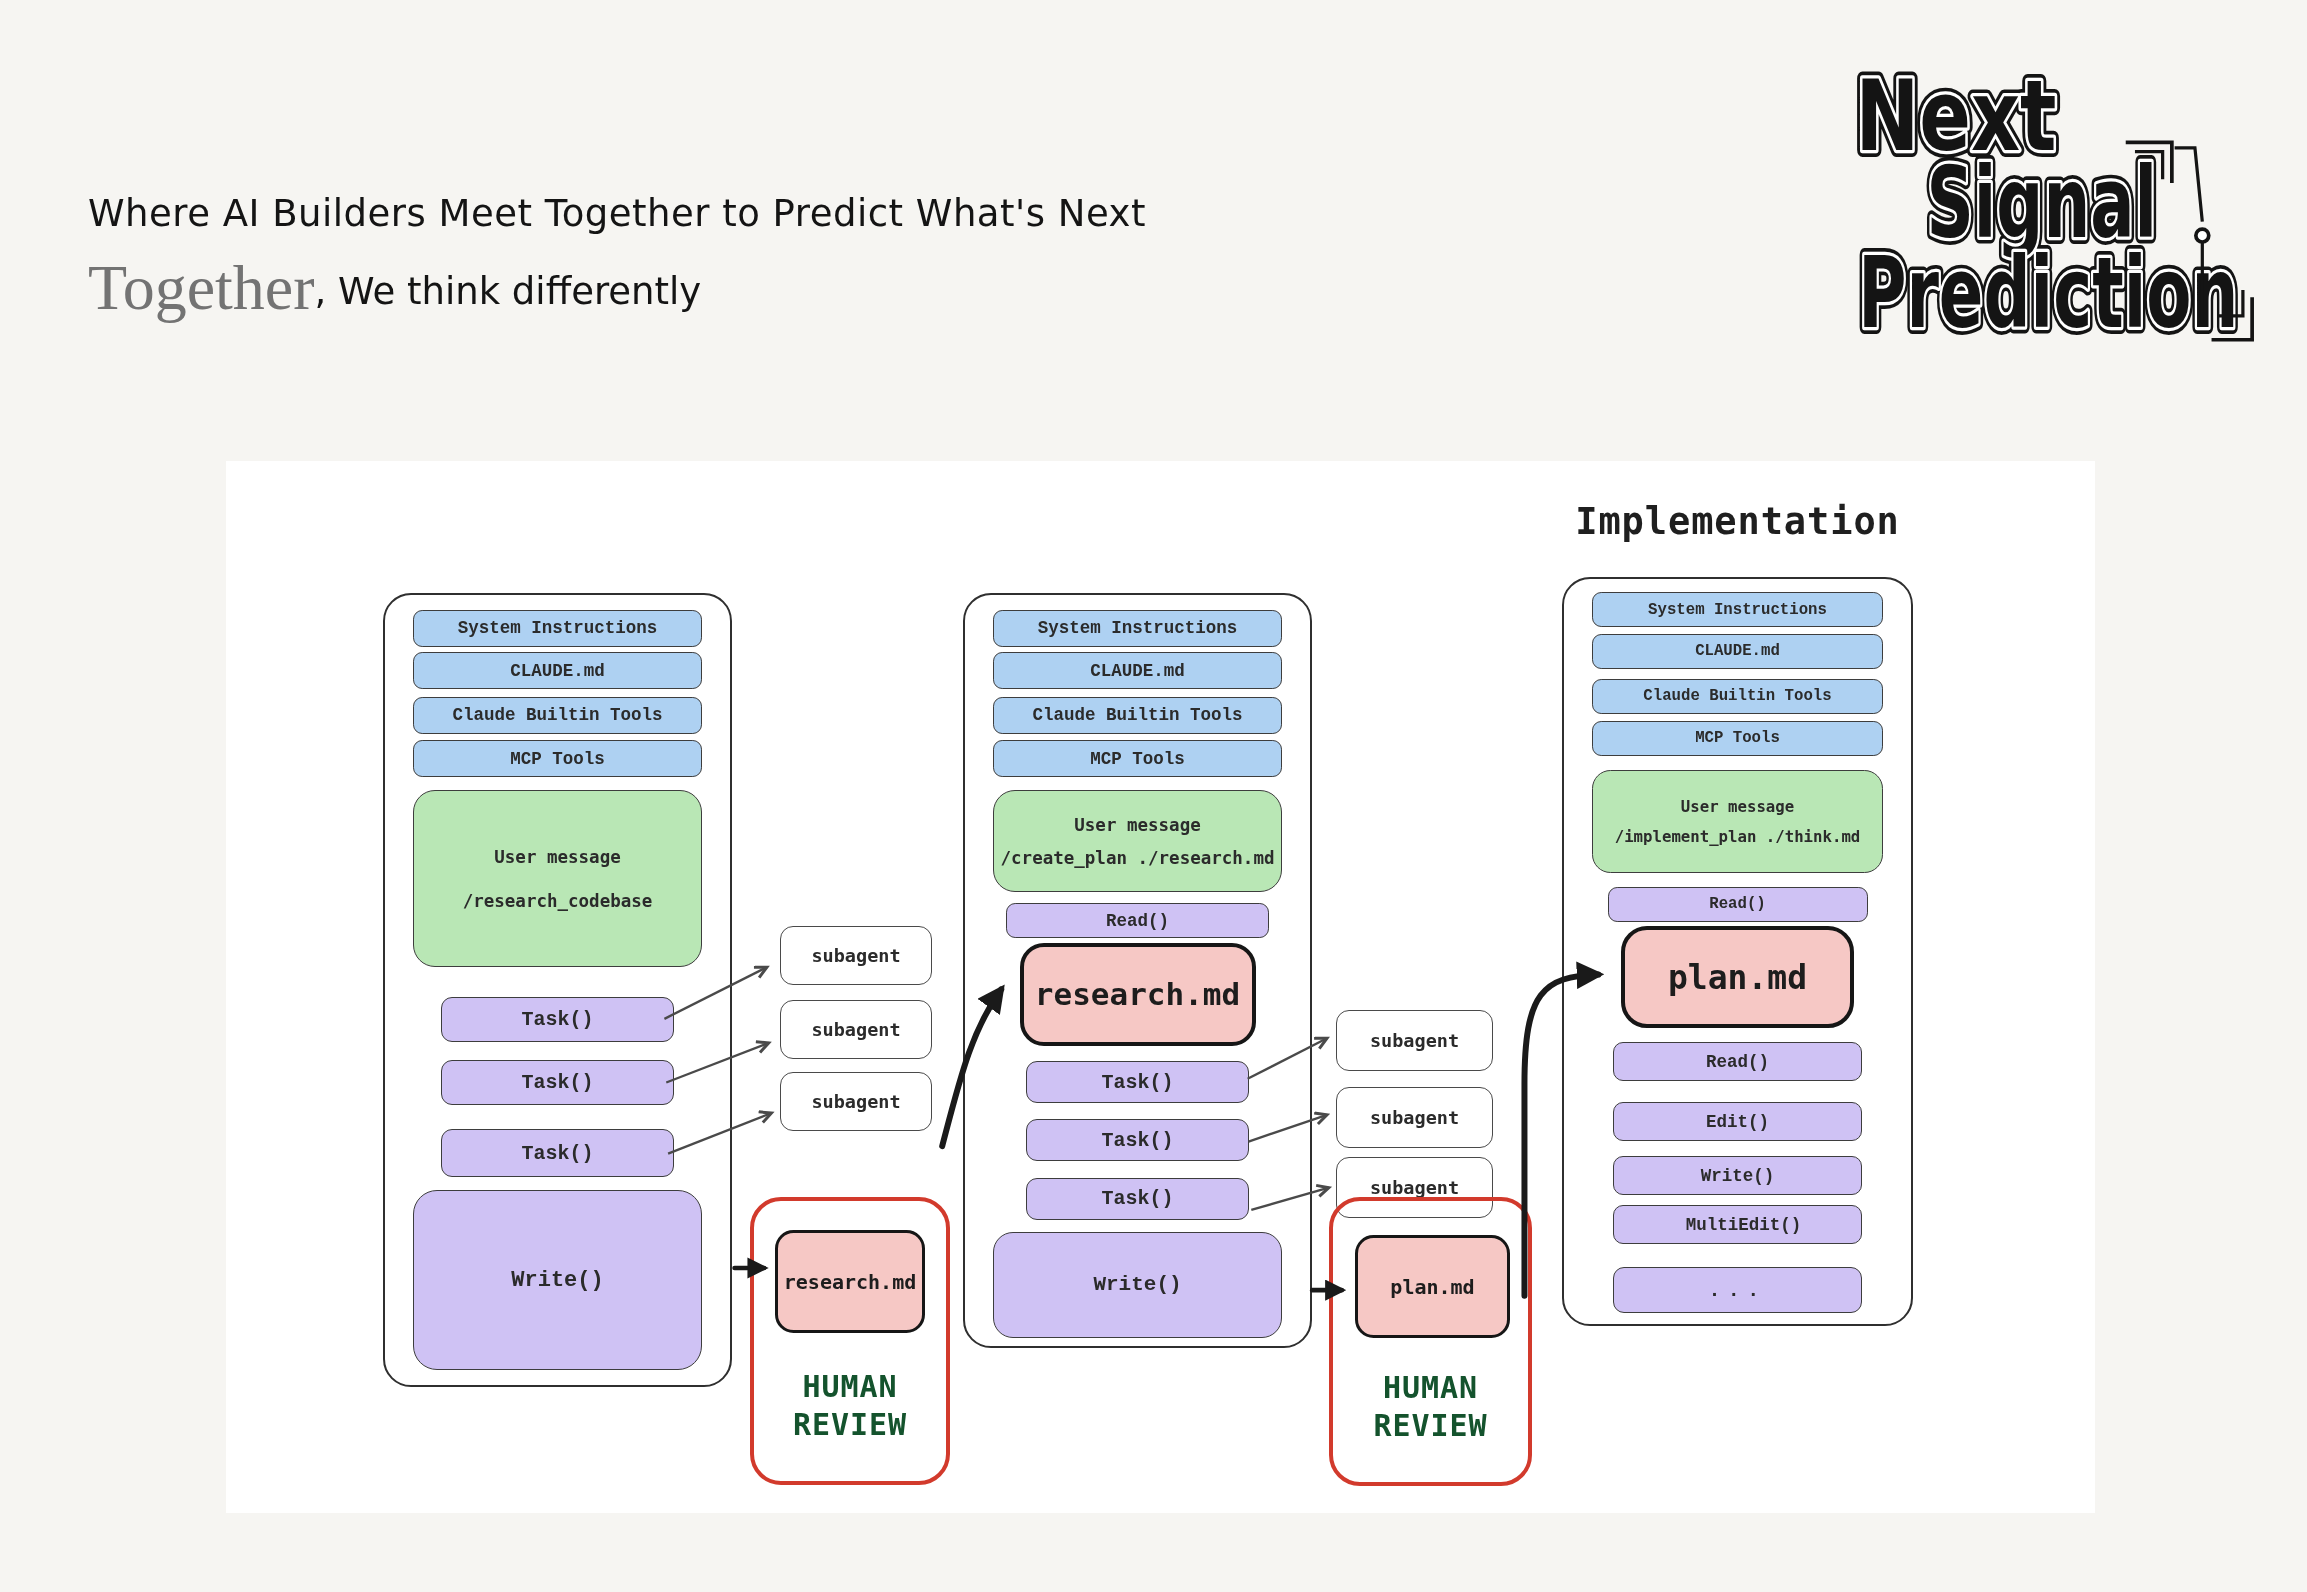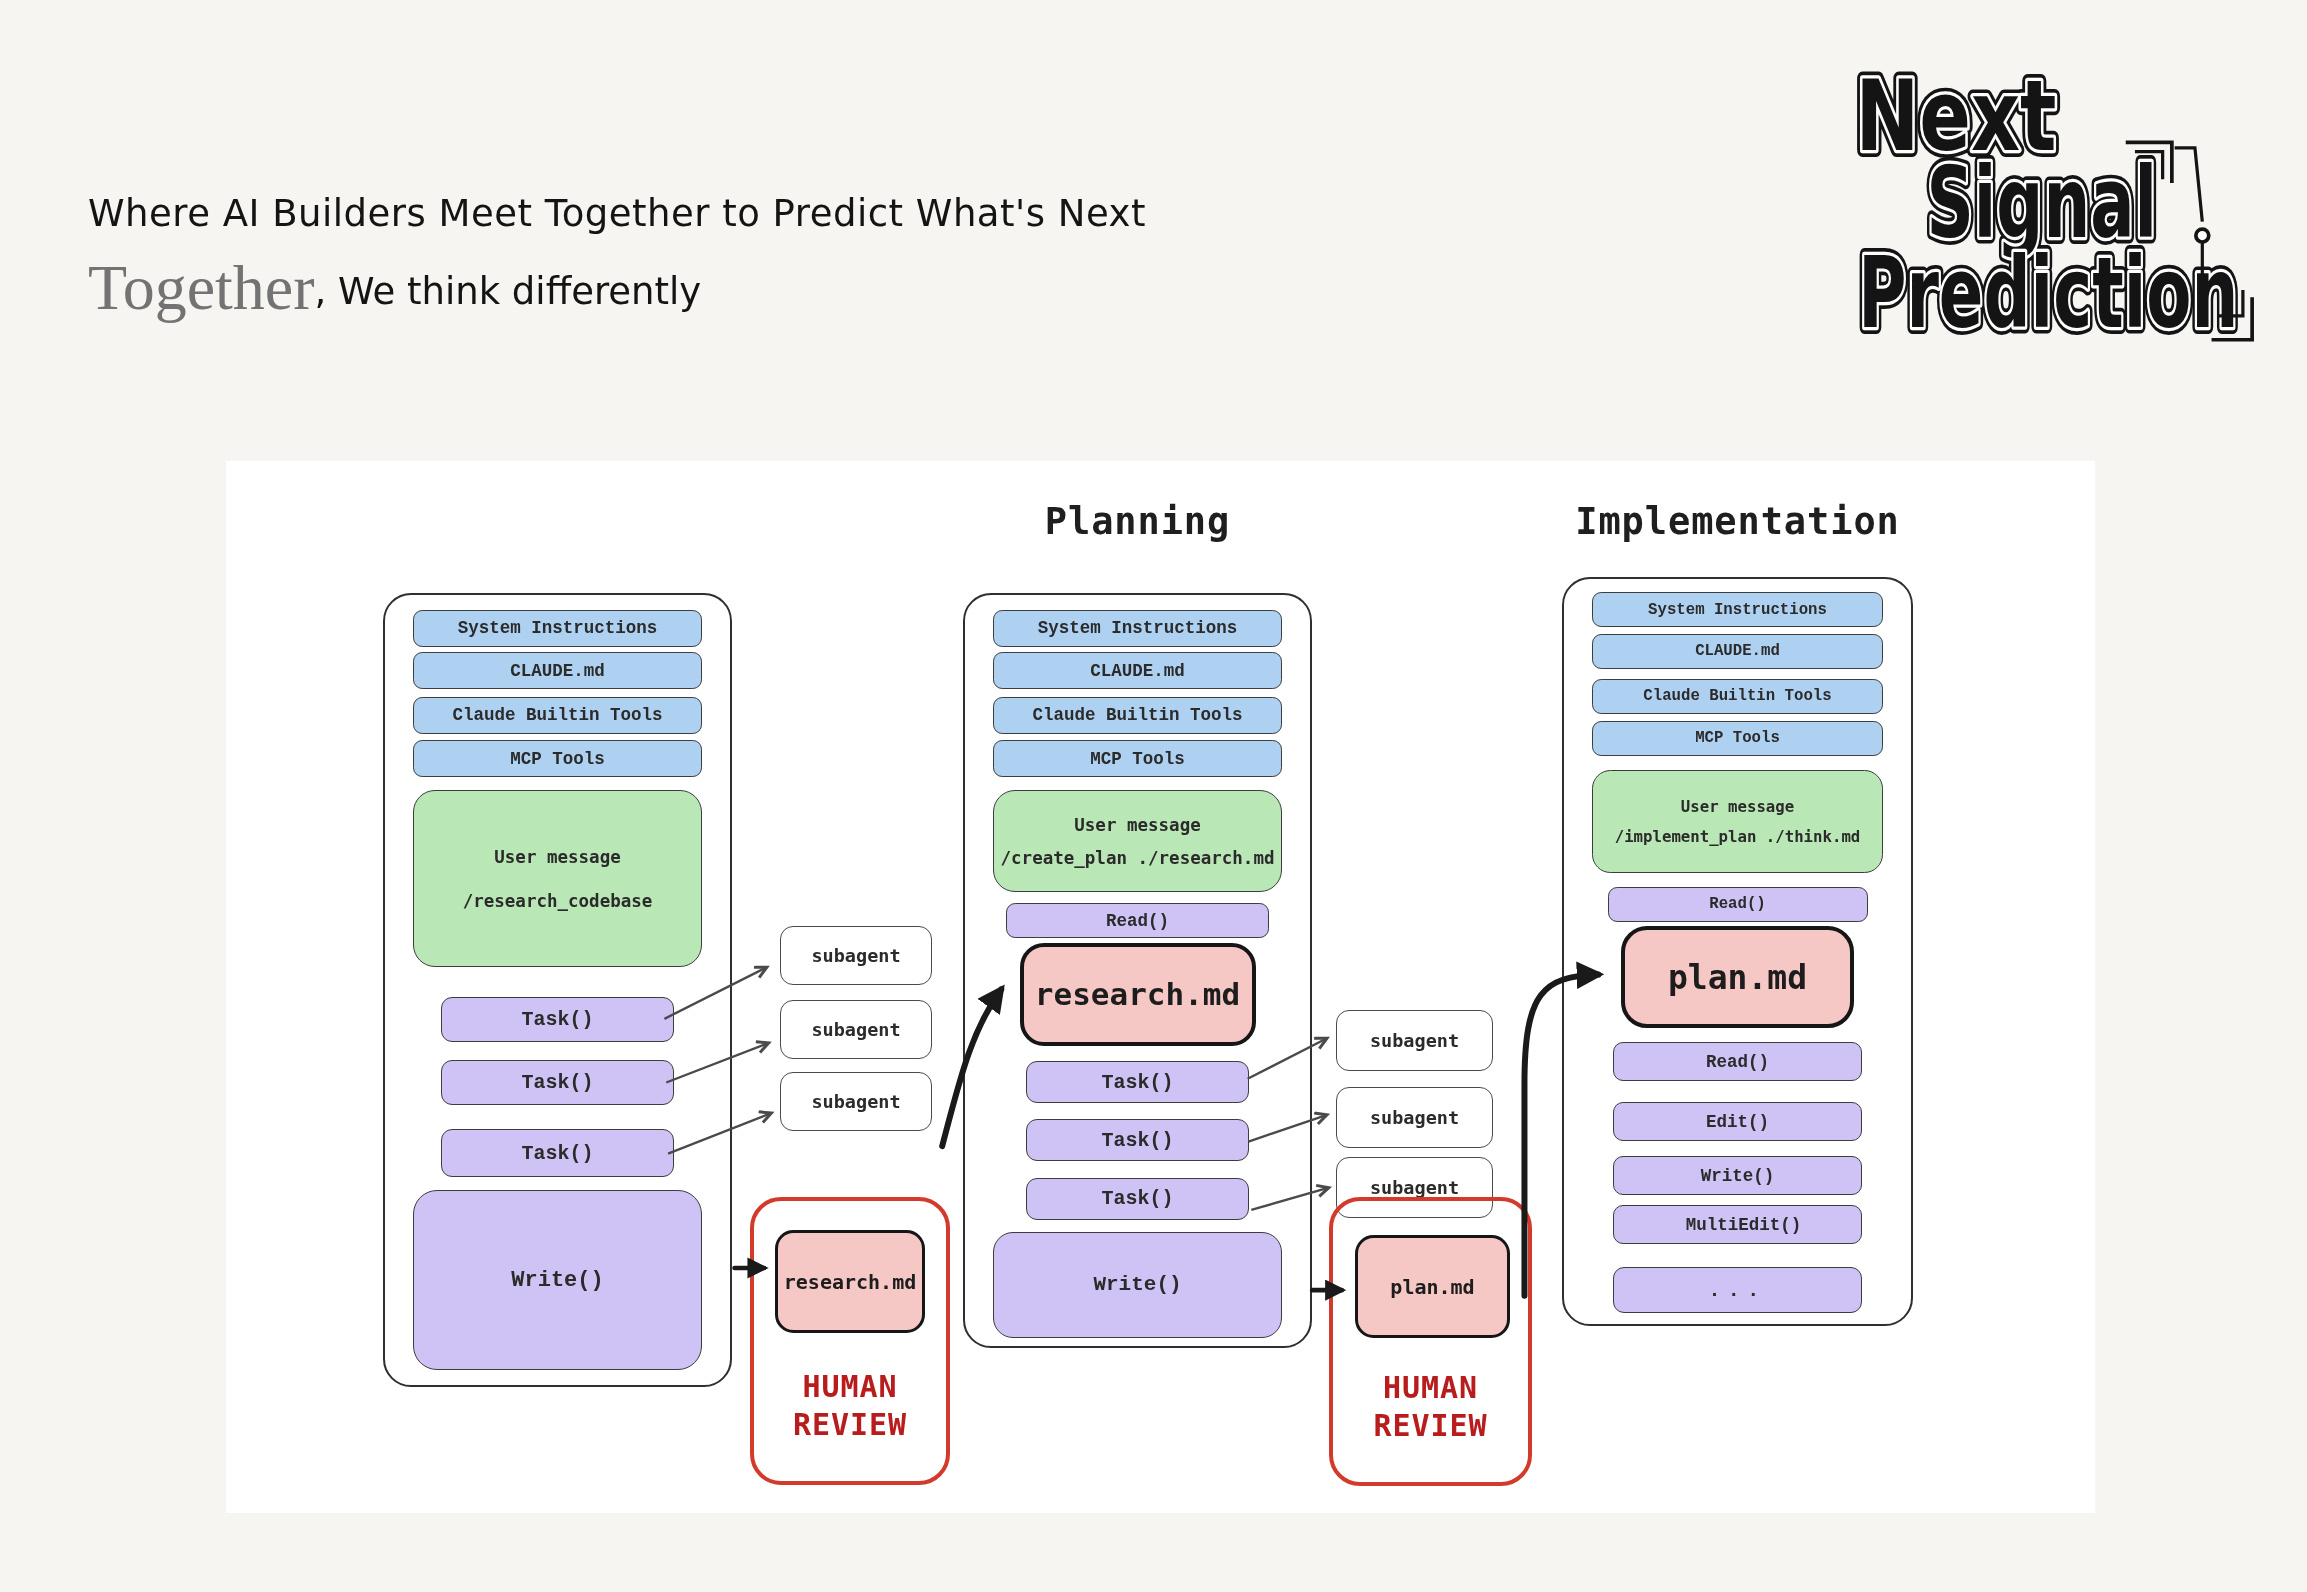--- a/index.html
+++ b/index.html
@@ -90,21 +90,21 @@
 
   
   .review{position:absolute;border:4.6px solid #d23a2c;border-radius:31px;background:transparent;}
   .review1{left:750px;top:1197px;width:200px;height:288px;}
   .review2{left:1329px;top:1197px;width:203px;height:289px;}
   .review .rv-artifact{position:absolute;background:#f6c8c5;border:3.7px solid #161616;border-radius:18.5px;
         display:flex;align-items:center;justify-content:center;font-family:"DejaVu Sans Mono",monospace;
         font-weight:bold;font-size:20px;color:#1d1d1d;}
   .review1 .rv-artifact{left:21px;top:29px;width:150px;height:103px;}
   .review2 .rv-artifact{left:22px;top:34px;width:155px;height:103px;}
-  .rv-label{position:absolute;left:0;width:100%;bottom:37px;text-align:center;color:#b91c1c;
+  .rv-label{position:absolute;left:0;width:100%;bottom:37px;text-align:center;color:#14532d;
         font-family:"DejaVu Sans Mono",monospace;font-weight:bold;font-size:30px;line-height:38px;
         letter-spacing:0.9px;}
 
   .arrows{position:absolute;left:0;top:0;pointer-events:none;}
 </style>
 </head>
 <body>
 
 <div class="page">
 
@@ -128,21 +128,20 @@
       <path d="M356,92 h22 l8,80" stroke-width="3.5"></path>
       <circle cx="386" cy="187" r="7" stroke-width="4" fill="#ffffff"></circle>
       <path d="M386,194 v88" stroke-width="3.5"></path>
       <path d="M440,254 v46 h-44" stroke-width="4"></path>
       <path d="M430,246 v28 h-26" stroke-width="3.5"></path>
     </g>
   </svg>
 
   <div class="panel"></div>
 
-  <div class="col-title t-planning">Planning</div>
   <div class="col-title t-implementation">Implementation</div>
 
   <div class="col col-research">
     <div class="pill blue ctx ctx1">System Instructions</div>
     <div class="pill blue ctx ctx2">CLAUDE.md</div>
     <div class="pill blue ctx ctx3">Claude Builtin Tools</div>
     <div class="pill blue ctx ctx4">MCP Tools</div>
     <div class="greenbox">
       <span>User message</span>
       <span>/research_codebase</span>

